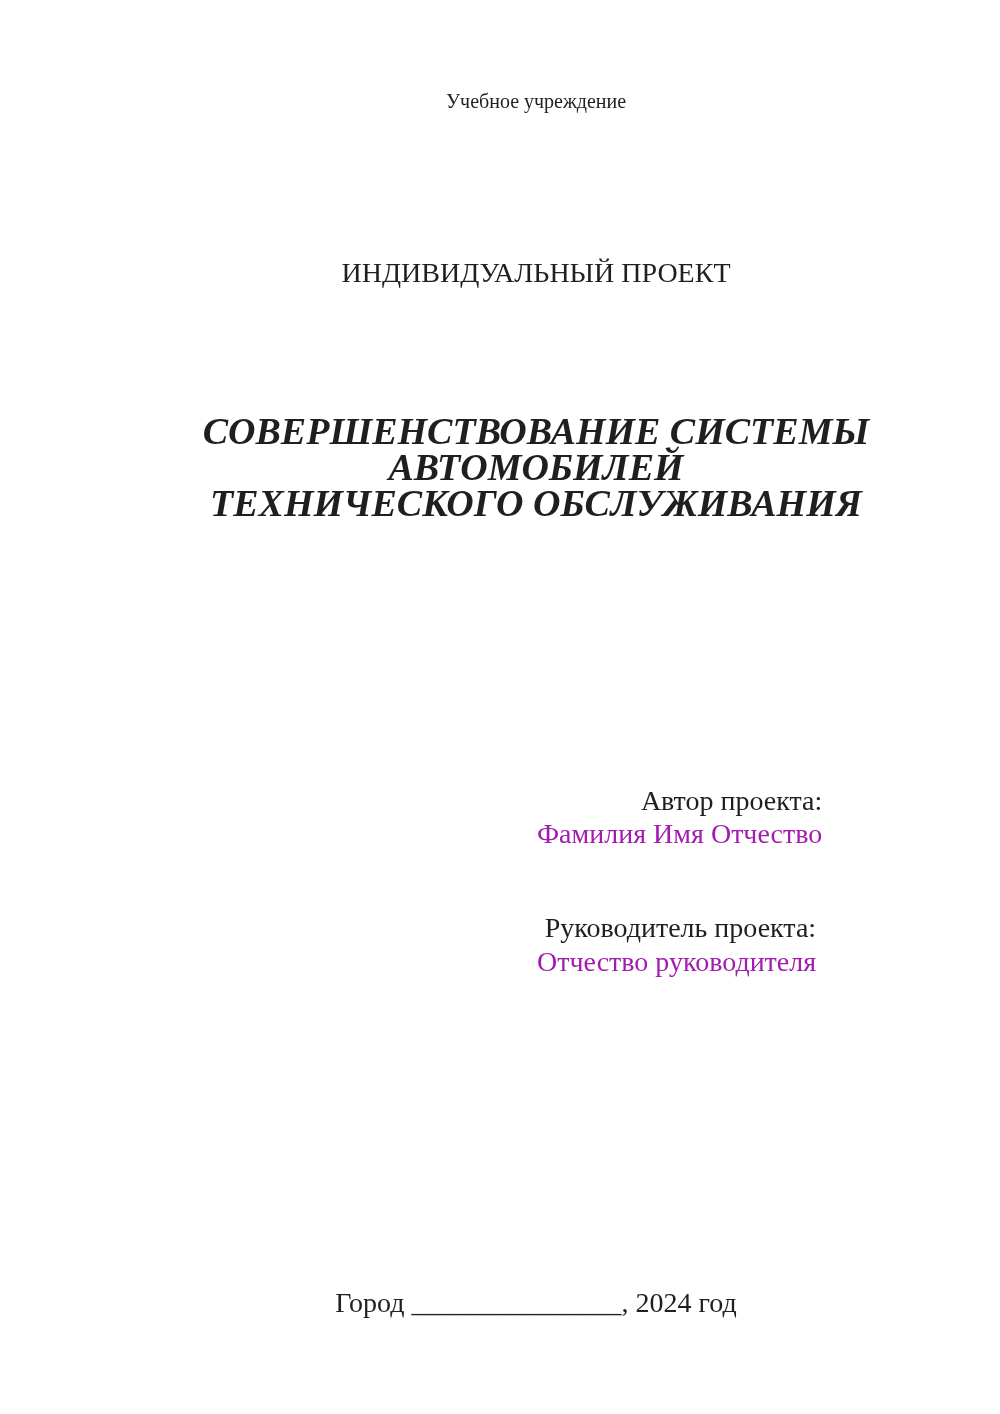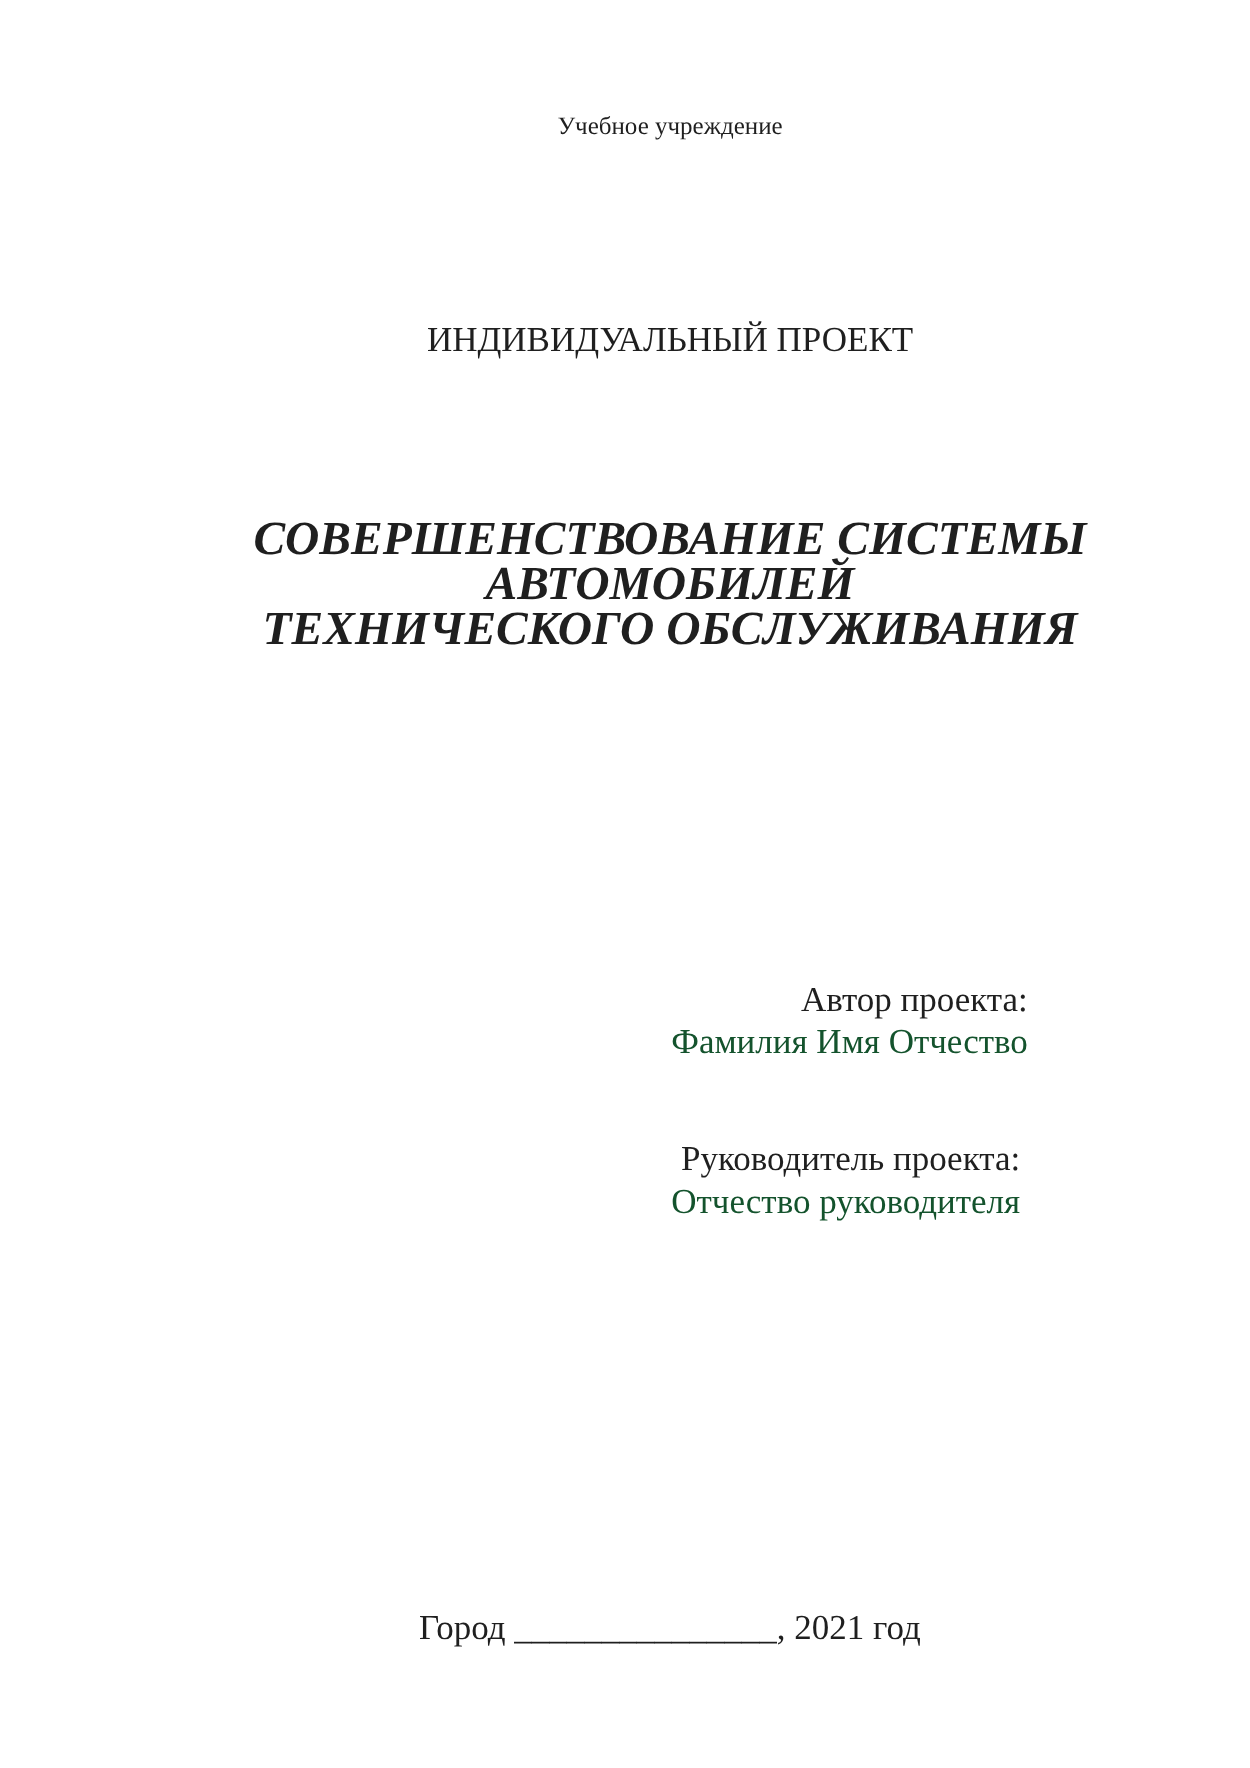--- a/index.html
+++ b/index.html
@@ -44,21 +44,21 @@
   .credits-block {
     position: absolute;
     left: 537px;
     text-align: right;
     font-size: 28px;
     line-height: 33px;
   }
   .author-block { top: 784px; }
   .supervisor-block { top: 891px; line-height: 34px; margin-top: 20px; }
   .placeholder {
-    color: #14532d;
+    color: #a21caf;
   }
   .footer-line {
     top: 1286px;
     font-size: 28px;
     line-height: 34px;
   }
 </style>
 </head>
 <body>
 
@@ -77,15 +77,15 @@
   <div class="credits-block author-block">
     <div>Автор проекта:</div>
     <div class="placeholder">Фамилия Имя Отчество</div>
   </div>
 
   <div class="credits-block supervisor-block">
     <div>Руководитель проекта:</div>
     <div class="placeholder">Отчество руководителя</div>
   </div>
 
-  <div class="centered-block footer-line">Город _______________, 2021 год</div>
+  <div class="centered-block footer-line">Город _______________, 2024 год</div>
 
 </div>
 
 </body></html>

